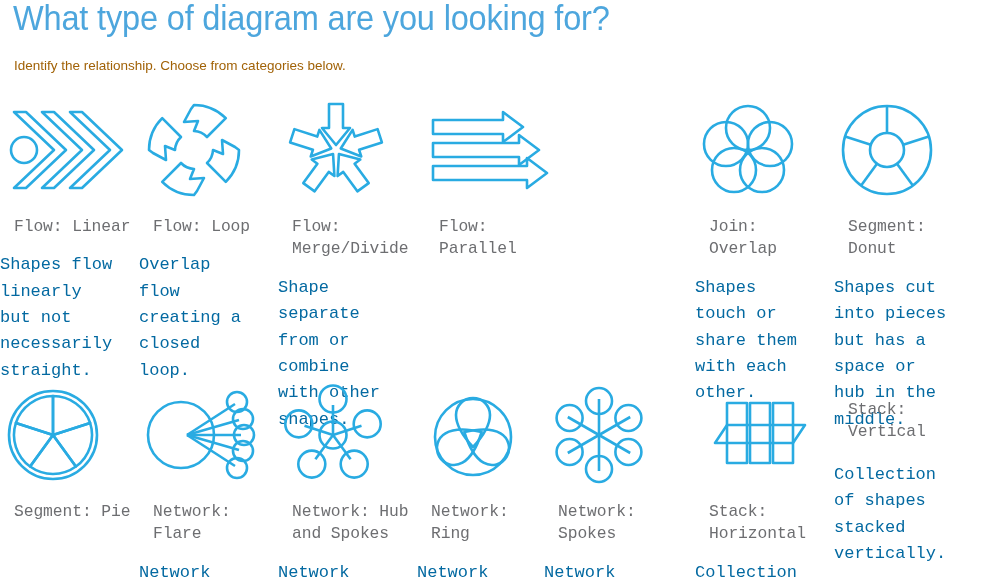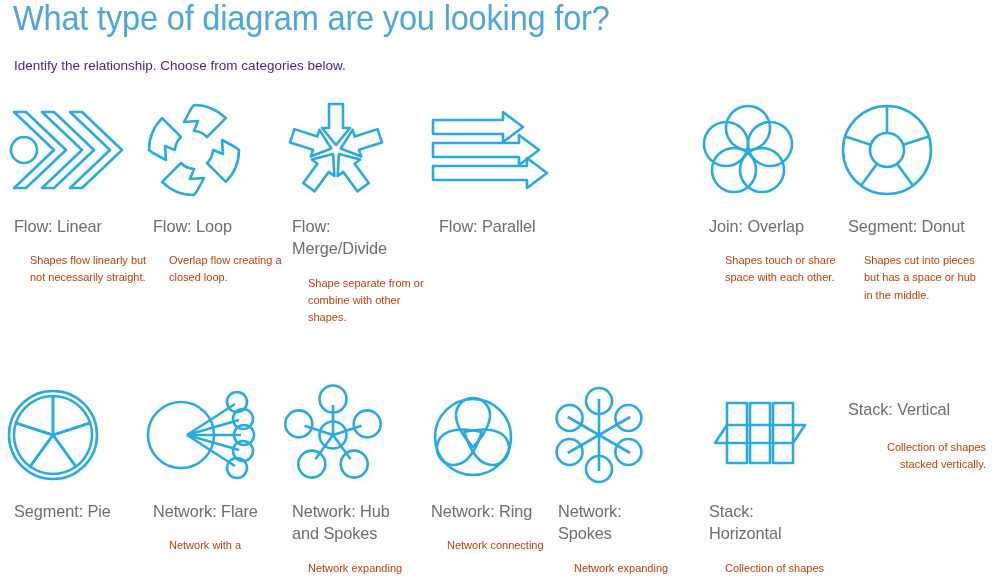--- a/index.html
+++ b/index.html
@@ -32,39 +32,40 @@
     white-space: nowrap;
     font-family: "Liberation Sans", sans-serif;
     transform: scaleX(0.93);
     transform-origin: left center;
   }
   .page-subtitle {
     position: absolute;
     left: 14px;
     top: 58px;
     font-size: 13.5px;
-    color: #4c1d95;
+    color: #a16207;
     white-space: nowrap;
   }
 
   
   .grid {
     position: absolute;
     left: 0;
     top: 100px;
     width: 1000px;
   }
   .row {
     position: relative;
     height: 285px;
   }
   .cell {
     position: absolute;
     top: 0;
     width: 139px;
+    font-family: Liberation Mono, monospace;
   }
   .icon-box {
     height: 100px;
     display: flex;
     align-items: center;
     justify-content: flex-start;
     padding-left: 6px;
     box-sizing: border-box;
   }
   .icon-box svg {
@@ -77,29 +78,29 @@
     font-size: 17px;
     font-weight: 400;
     color: #6d6e71;
     line-height: 1.32;
     letter-spacing: -0.1px;
     transform: scaleX(0.96);
     transform-origin: left top;
   }
   .cell-desc {
     margin-top: 14px;
-    margin-left: 30px;
-    font-size: 11px;
-    color: #c2410c;
+    margin-left: 0;
+    font-size: 17px;
+    color: #0369a1;
     line-height: 1.55;
     width: 122px;
   }
   .cell.no-icon .icon-box { height: 0; }
   .cell.no-icon .cell-label { margin-top: 14px; }
-  .cell.no-icon .cell-desc { margin-top: 18px; text-align: right; }
+  .cell.no-icon .cell-desc { margin-top: 18px; }
 </style>
 </head>
 <body>
 
 <div class="page">
 
   <div class="page-title">What type of diagram are you looking for?</div>
 
   <div class="page-subtitle">Identify the relationship. Choose from categories below.</div>
 
@@ -193,21 +194,21 @@
             <g fill="none" stroke="#29ABE2" stroke-width="2.6">
               <circle cx="47" cy="25" r="22"></circle>
               <circle cx="25" cy="41" r="22"></circle>
               <circle cx="69" cy="41" r="22"></circle>
               <circle cx="33" cy="67" r="22"></circle>
               <circle cx="61" cy="67" r="22"></circle>
             </g>
           </svg>
         </div>
         <div class="cell-label">Join: Overlap</div>
-        <div class="cell-desc">Shapes touch or share space with each other.</div>
+        <div class="cell-desc">Shapes touch or share them with each other.</div>
       </div>
 
       <div class="cell" style="left:834px">
         <div class="icon-box">
           <svg width="94" height="94" viewBox="0 0 94 94">
             <g fill="none" stroke="#29ABE2" stroke-width="2.6">
               <circle cx="47" cy="47" r="44"></circle>
               <circle cx="47" cy="47" r="17"></circle>
               <g transform="translate(47,47)">
                 <line x1="0" y1="-17" x2="0" y2="-44"></line>

